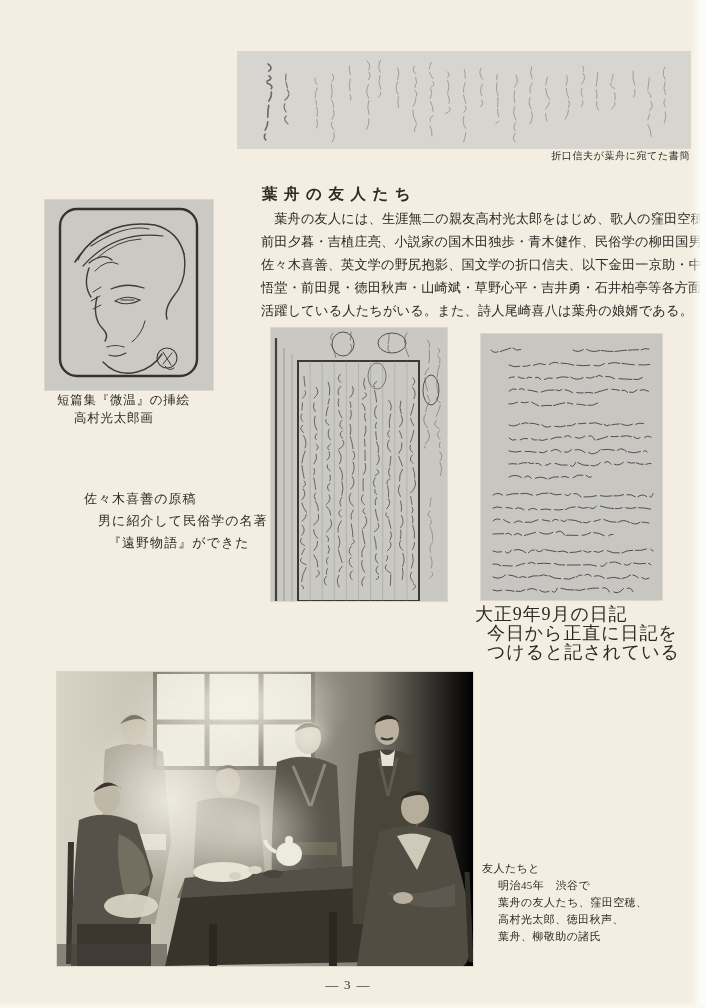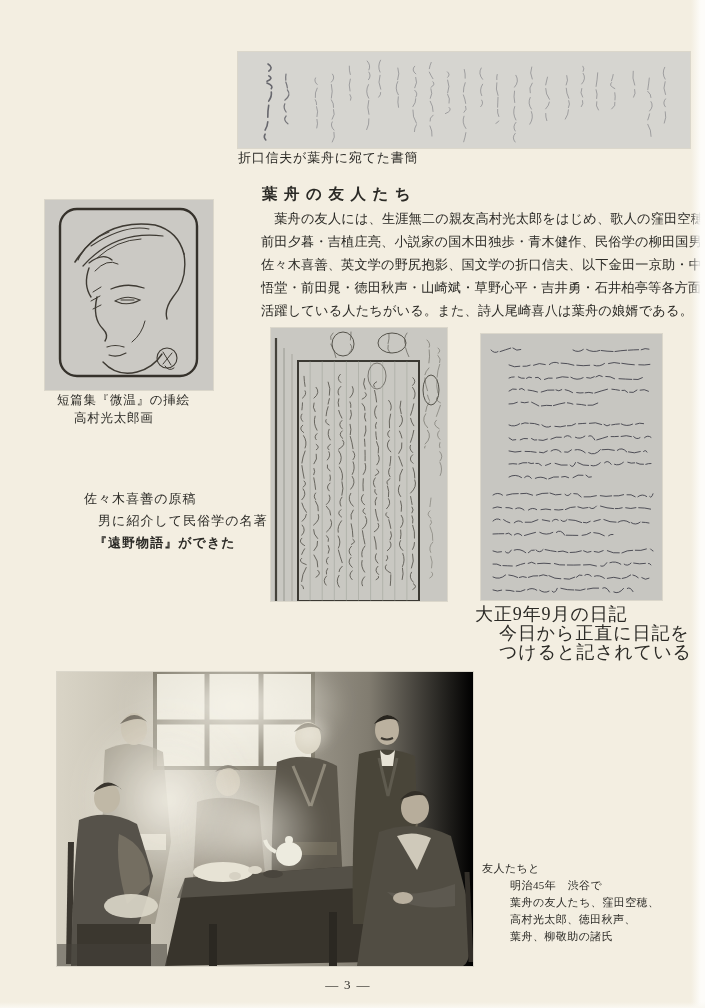--- a/index.html
+++ b/index.html
@@ -12,48 +12,48 @@
   
   #edge-right{position:absolute;top:0;right:0;width:14px;height:100%;
     background:linear-gradient(to right,rgba(255,255,255,0),#fdfcf9 70%);}
   #edge-bottom{position:absolute;left:0;bottom:0;width:100%;height:6px;
     background:linear-gradient(to bottom,rgba(255,255,255,0),#faf8f2);}
 
   .photo{position:absolute;box-shadow:0 0 0 1px rgba(90,88,80,.15);}
   .cap{position:absolute;font-size:12.5px;letter-spacing:.06em;line-height:1.45;white-space:nowrap;}
 
   #letter-photo{left:238px;top:52px;width:452px;height:96px;background:#d6d5d0;}
-  #letter-caption{left:238px;top:149px;width:452px;text-align:left;font-size:13px;}
+  #letter-caption{left:238px;top:149px;width:452px;text-align:right;font-size:10px;}
 
   #section-title{position:absolute;left:262px;top:184px;width:430px;text-align:left;
     font-size:15.5px;font-weight:bold;letter-spacing:.42em;white-space:nowrap;}
   #section-body{position:absolute;left:261px;top:207px;width:434px;font-size:13.2px;}
   #section-body .bline{height:23px;line-height:23px;letter-spacing:.012em;white-space:nowrap;}
   #section-body .bline:first-child{text-indent:1em;}
 
   #sketch-photo{left:45px;top:200px;width:168px;height:190px;background:#cbc9c4;}
   #sketch-caption-1{left:57px;top:391px;}
   #sketch-caption-2{left:74px;top:409px;}
 
   #note-block{position:absolute;left:84px;top:488px;font-size:13px;}
   #note-block .nline{height:22px;line-height:22px;letter-spacing:.08em;white-space:nowrap;}
   #note-block .nline.ind{margin-left:14px;}
-  #note-block .nline.ind2{margin-left:10px;font-weight:bold;}
+  #note-block .nline.ind2{margin-left:24px;}
 
   #manuscript-photo{left:271px;top:328px;width:176px;height:273px;background:#c9c8c2;}
   #diary-photo{left:481px;top:334px;width:181px;height:266px;background:#c7c6c1;}
 
   #diary-caption{position:absolute;left:475px;top:605px;font-size:18px;}
   #diary-caption .dline{height:19px;line-height:19px;letter-spacing:.05em;white-space:nowrap;}
-  #diary-caption .dline.ind{margin-left:24px;}
+  #diary-caption .dline.ind{margin-left:12px;}
 
   #group-photo{left:57px;top:672px;width:416px;height:294px;background:#8e8a80;}
   #photo-caption{position:absolute;left:482px;top:860px;font-size:11px;}
   #photo-caption .pline{height:17px;line-height:17px;letter-spacing:.04em;white-space:nowrap;}
-  #photo-caption .pline.ind{margin-left:28px;}
+  #photo-caption .pline.ind{margin-left:16px;}
 
   #page-number{position:absolute;left:298px;top:977px;width:100px;text-align:center;
     font-size:13px;letter-spacing:.1em;}
   svg{display:block;}
 </style>
 </head>
 <body>
 
 <div id="scan">
 

